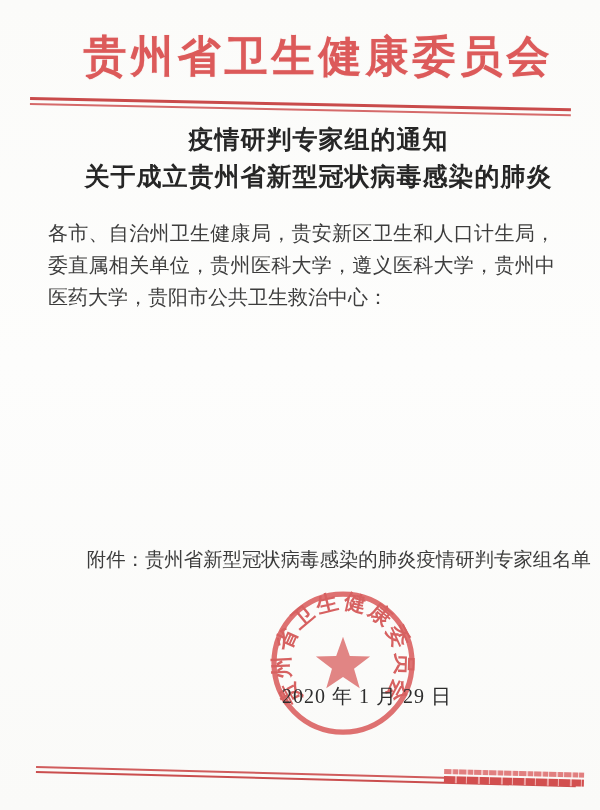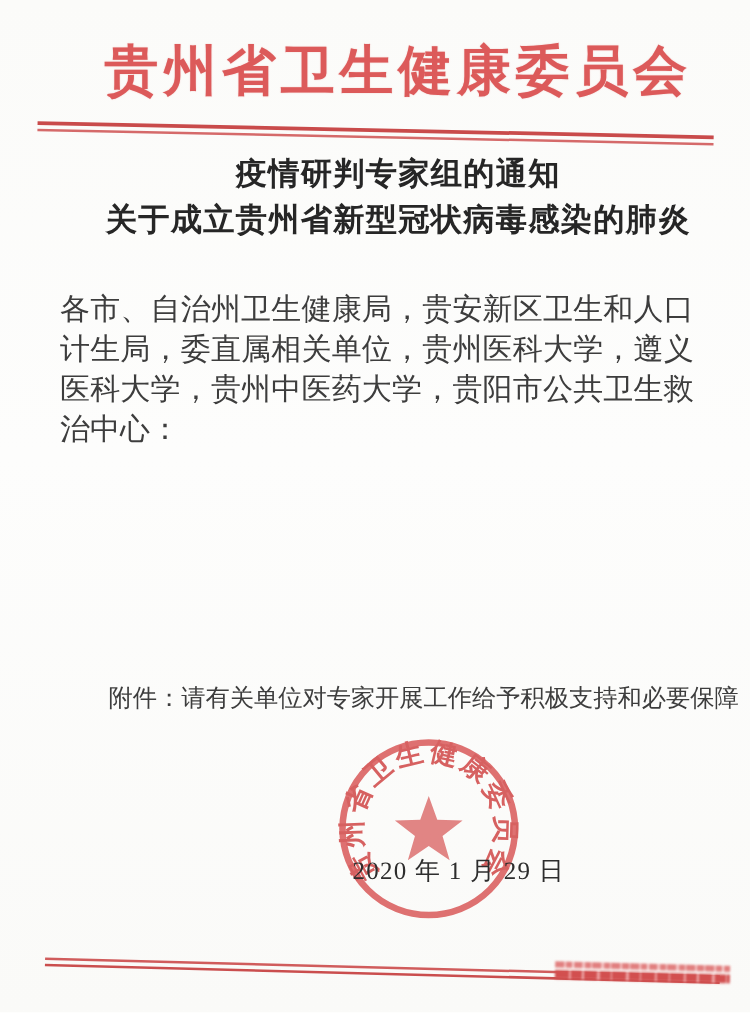--- a/index.html
+++ b/index.html
@@ -30,22 +30,22 @@
   }
   
   .doc-title {
     position: absolute; top: 121px; left: 0; width: 100%;
     text-align: center; font-weight: bold;
     font-size: 25px; line-height: 37px; letter-spacing: 1px;
     color: #262626;
   }
   
   .body-text {
-    position: absolute; top: 232px; left: 48px; width: 507px;
-    font-size: 24px; line-height: 32px; color: #3d3d3d;
+    position: absolute; top: 217px; left: 48px; width: 507px;
+    font-size: 20px; line-height: 32px; color: #3d3d3d;
     text-align: justify;
   }
   .body-text p { margin: 0; }
   .main-para { text-indent: 2em; }
   .attachment {
     position: absolute; top: 544px; left: 48px; width: 507px; margin: 0;
     font-size: 19.4px; line-height: 32px; color: #3d3d3d;
     text-indent: 2em; white-space: nowrap;
   }
   
@@ -99,21 +99,21 @@
 
   <div class="doc-title">
     <div>疫情研判专家组的通知</div>
     <div>关于成立贵州省新型冠状病毒感染的肺炎</div>
   </div>
 
   <div class="body-text">
     <p class="recipients">各市、自治州卫生健康局，贵安新区卫生和人口计生局，委直属相关单位，贵州医科大学，遵义医科大学，贵州中医药大学，贵阳市公共卫生救治中心：</p>
   </div>
 
-  <p class="attachment">附件：请有关单位对专家开展工作给予积极支持和必要保障</p>
+  <p class="attachment">附件：贵州省新型冠状病毒感染的肺炎疫情研判专家组名单</p>
 
   <svg class="seal" viewBox="0 0 200 200" xmlns="http://www.w3.org/2000/svg">
     <circle cx="100" cy="100" r="92" fill="none" stroke="#d64c4c" stroke-width="7" stroke-opacity="0.9"></circle>
     <polygon points="100,65 109.1,90.5 136.1,91.3 114.7,107.8 122.3,133.7 100,118.5 77.7,133.7 85.3,107.8 63.9,91.3 90.9,90.5" fill="#d85d5d" fill-opacity="0.85"></polygon>
     <path id="sealArc" d="M 49.1 150.9 A 72 72 0 1 1 150.9 150.9" fill="none"></path>
     <text>
       <textPath href="#sealArc" startOffset="4">贵州省卫生健康委员会</textPath>
     </text>
   </svg>
 

